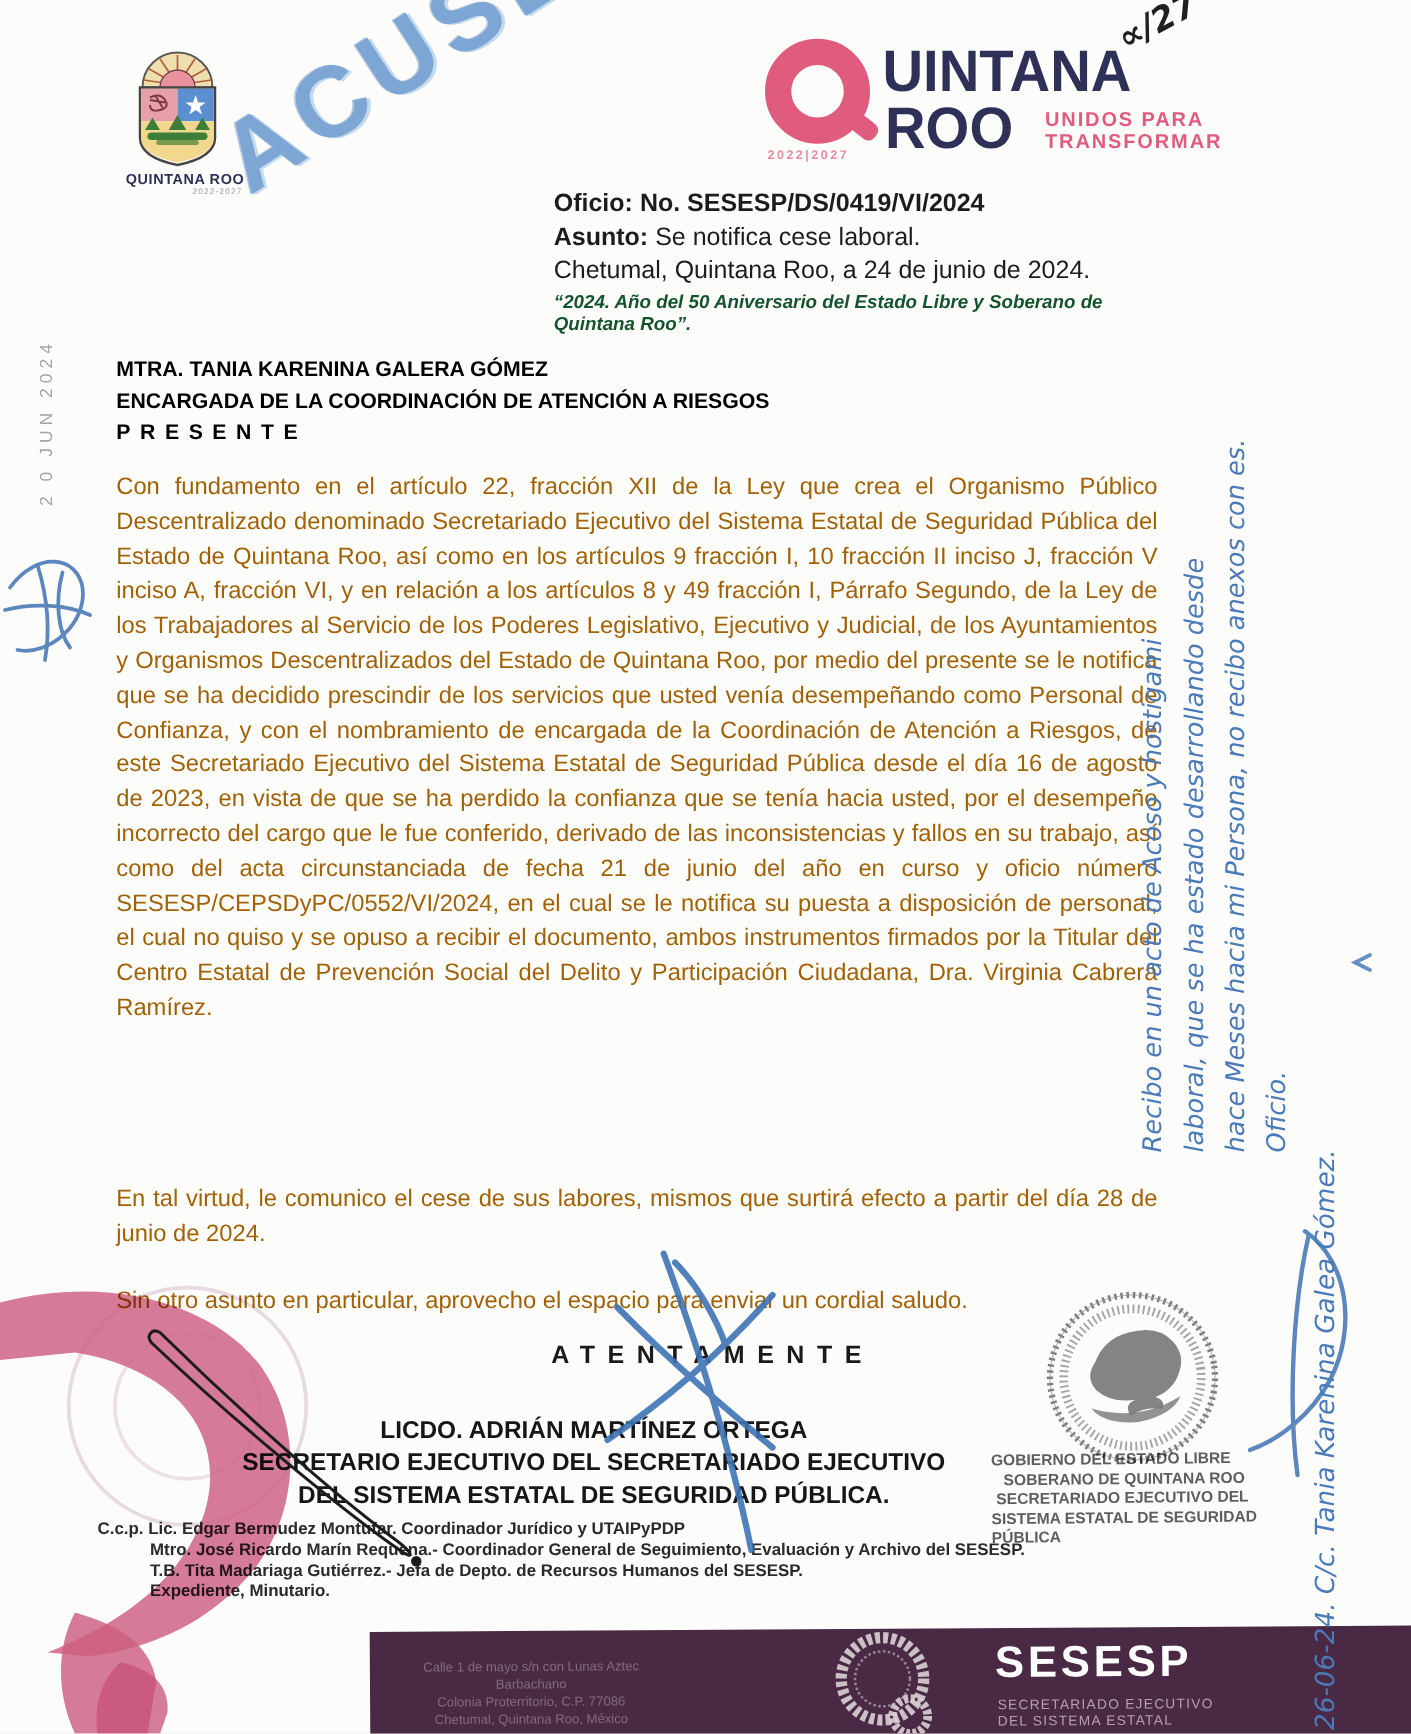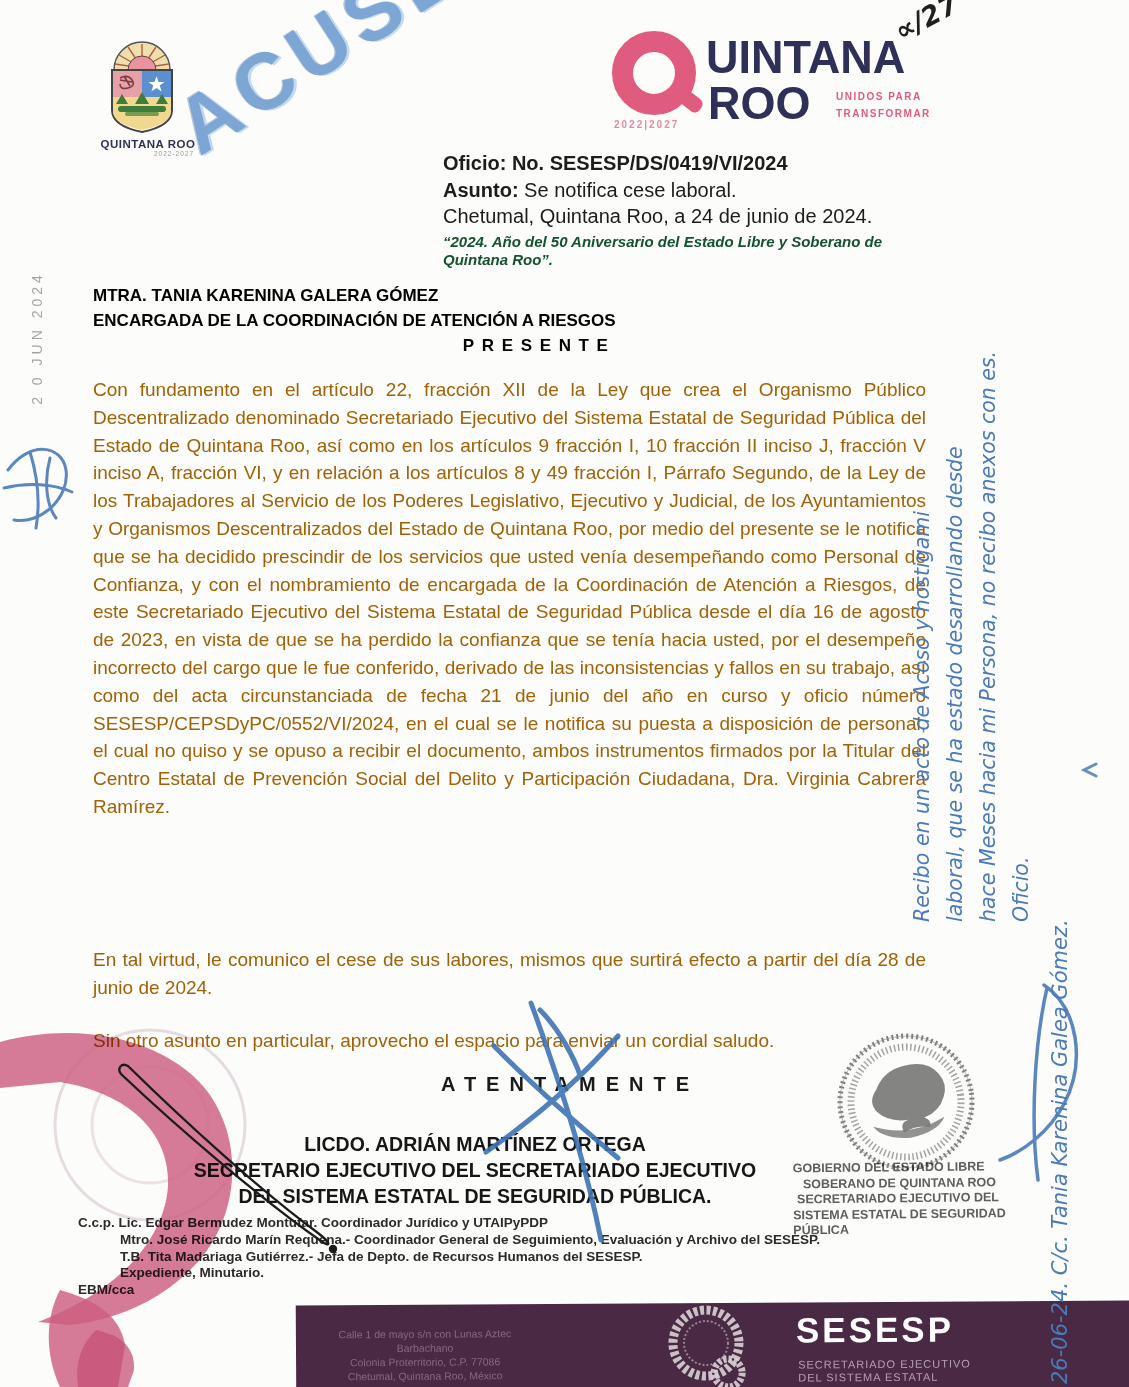--- a/index.html
+++ b/index.html
@@ -9,21 +9,21 @@
     background:#fcfcfa;overflow:hidden;
     font-family:"Liberation Sans",sans-serif;color:#222;
   }
   .abs{position:absolute;}
   .b{font-weight:bold;}
   
   .hdr{left:443px;top:150px;width:486px;font-size:20px;line-height:26.5px;color:#1c1c1c;}
   .hdr .legend{font-size:15px;line-height:18.5px;font-style:italic;font-weight:bold;color:#14532d;margin-top:3px;width:470px;}
   
   .addr{left:93px;top:283px;font-size:17px;line-height:25px;font-weight:bold;color:#000000;}
-  .presente{letter-spacing:0.45em;text-align:right;}
+  .presente{letter-spacing:0.45em;}
   
   .para{left:93px;top:0;width:833px;font-size:19px;line-height:27.8px;text-align:justify;color:#a16207;}
   
   .salut{left:360px;top:1073px;width:420px;text-align:center;font-size:20px;font-weight:bold;letter-spacing:10px;color:#1a1a1a;}
   .signer{left:115px;top:1131px;width:720px;text-align:center;font-size:19.5px;line-height:26px;font-weight:bold;color:#161616;}
   
   .ccp{left:78px;top:1215px;font-size:13.5px;line-height:16.8px;font-weight:bold;color:#2b2b2b;}
   
   .ostamp{left:793px;top:1160px;width:260px;font-size:12.5px;line-height:15.5px;font-weight:bold;color:#4e4e4e;opacity:.9;transform:rotate(-.6deg);}
   .ostamp div:nth-child(2){padding-left:10px;}
@@ -48,21 +48,21 @@
   .banner .addr3{position:absolute;left:14px;top:22px;width:230px;text-align:center;font-size:10.5px;line-height:14px;color:#c7b3c6;opacity:.45;}
   .banner .ses{position:absolute;left:500px;top:8px;font-size:35px;font-weight:bold;letter-spacing:3px;color:#ffffff;}
   .banner .sesSub{position:absolute;left:502px;top:56px;font-size:11px;line-height:13px;letter-spacing:1px;color:#c9b2c4;opacity:.85;}
   
   .qlogo{left:612px;top:25px;width:340px;height:110px;}
   .qring{position:absolute;left:0;top:6px;width:42px;height:42px;border:21px solid #e05c7e;border-radius:50%;}
   .qtail{position:absolute;left:58px;top:66px;width:34px;height:15px;background:#e05c7e;border-radius:6px;transform:rotate(38deg);}
   .qword{position:absolute;font-weight:bold;color:#2e3058;letter-spacing:0px;transform:scaleY(1.04);}
   .qw1{left:94px;top:6px;font-size:45px;}
   .qw2{left:96px;top:52px;font-size:45px;}
-  .qtag{position:absolute;left:224px;top:64px;font-size:10px;line-height:16.5px;font-weight:bold;letter-spacing:1.5px;color:#e05c7e;}
+  .qtag{position:absolute;left:224px;top:64px;font-size:16px;line-height:16.5px;font-weight:bold;letter-spacing:1.5px;color:#e05c7e;}
   .qperiod{position:absolute;left:2px;top:94px;font-size:10px;letter-spacing:2px;color:#e58ba0;font-weight:bold;}
   
   .coat{left:92px;top:28px;width:112px;text-align:center;}
   .coatName{font-size:11.5px;font-weight:bold;color:#2e3058;letter-spacing:.5px;margin-top:2px;}
   .coatSub{font-size:6.5px;color:#999;letter-spacing:1px;text-align:right;padding-right:10px;}
   svg{display:block;}
   .noptr{pointer-events:none;}
 </style>
 </head>
 <body>
@@ -147,21 +147,20 @@
     <div>SOBERANO DE QUINTANA ROO</div>
     <div>SECRETARIADO EJECUTIVO DEL</div>
     <div>SISTEMA ESTATAL DE SEGURIDAD PÚBLICA</div>
   </div>
 
   <div class="abs ccp">
     <div>C.c.p. Lic. Edgar Bermudez Montufar. Coordinador Jurídico y UTAIPyPDP</div>
     <div style="padding-left:42px;">Mtro. José Ricardo Marín Requena.- Coordinador General de Seguimiento, Evaluación y Archivo del SESESP.</div>
     <div style="padding-left:42px;">T.B. Tita Madariaga Gutiérrez.- Jefa de Depto. de Recursos Humanos del SESESP.</div>
     <div style="padding-left:42px;">Expediente, Minutario.</div>
-    <div>EBM/cca</div>
   </div>
 
   <div class="abs banner">
     <div class="addr3">
       <div>Calle 1 de mayo s/n con Lunas Aztec Barbachano</div>
       <div>Colonia Proterritorio, C.P. 77086</div>
       <div>Chetumal, Quintana Roo, México</div>
     </div>
     <svg class="abs" style="left:358px;top:-4px;" width="110" height="98" viewBox="0 0 110 98">
       <circle cx="52" cy="44" r="33" fill="none" stroke="#d8d0d5" stroke-width="9" stroke-dasharray="4 2.5" opacity=".9"></circle>

